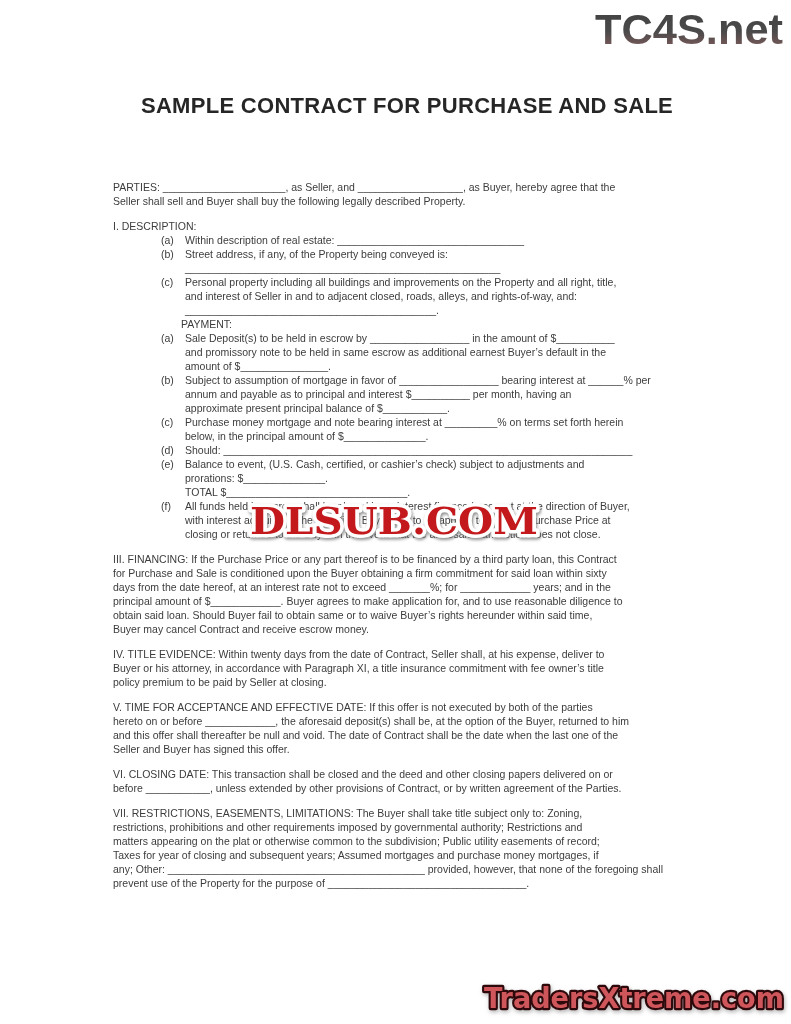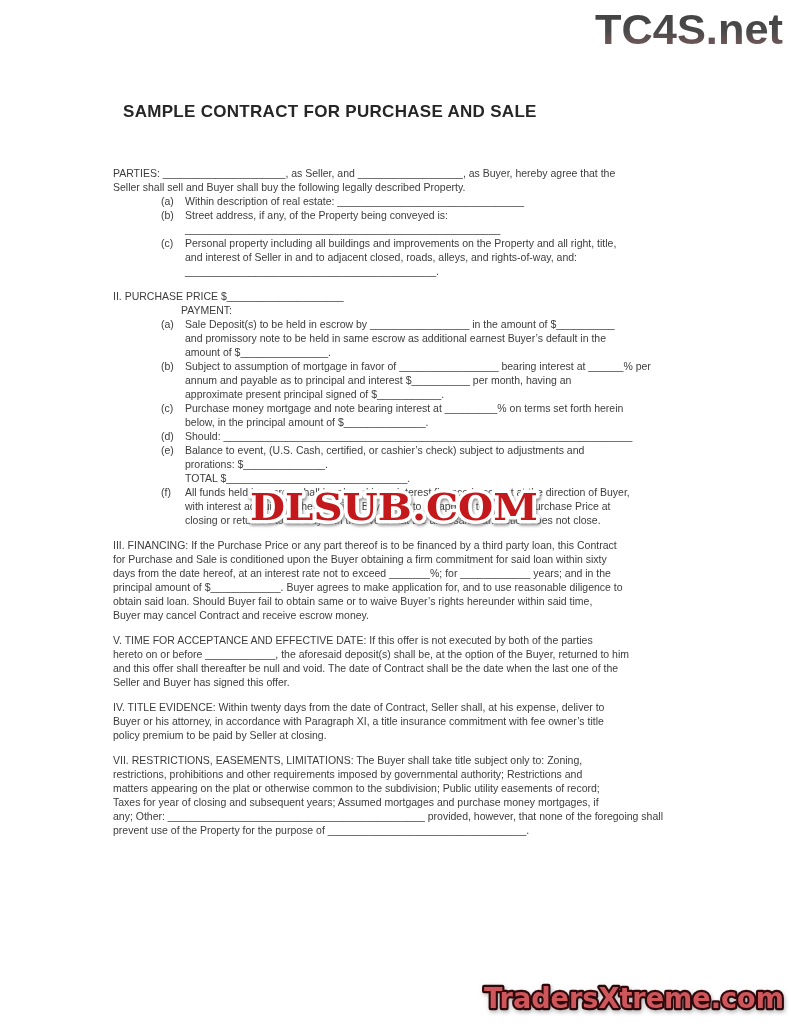--- a/index.html
+++ b/index.html
@@ -10,29 +10,30 @@
     background:#ffffff;
     font-family:"Liberation Sans", sans-serif;
     font-size:10.5px;
     line-height:14px;
     color:#3c3c3c;
     box-sizing:border-box;
     padding:92px 90px 0 113px;
     overflow:hidden;
   }
   .doc-title {
-    margin:10px;
-    font-size:17px;
+    margin:4px;
+    font-size:22px;
     font-weight:bold;
     letter-spacing:0.3px;
     color:#262626;
+    text-align:center;
     line-height:20px;
   }
   .para { margin:11px 0 0 0; white-space:pre-wrap; }
-  .intro { margin-top:44px; }
+  .intro { margin-top:64px; }
   .sec-heading { margin:11px 0 0 0; white-space:pre-wrap; }
   .sub-heading { margin:0 0 0 68px; }
   .items { margin-left:48px; }
   .item { display:flex; }
   .item-label { flex:0 0 24px; width:24px; }
   .item-text { flex:1; white-space:pre-wrap; }
   .item-f { position:relative; }
 
   .logo-wm {
     position:absolute; top:2px; right:5px;
@@ -68,52 +69,52 @@
       </linearGradient>
     </defs>
     <text x="193" y="42" text-anchor="end" font-family="'Liberation Sans', sans-serif" font-size="43" font-weight="bold" fill="url(#logograd)" textLength="188" lengthAdjust="spacingAndGlyphs">TC4S.net</text>
   </svg>
 
   <h1 class="doc-title">SAMPLE CONTRACT FOR PURCHASE AND SALE</h1>
 
   <p class="para intro">PARTIES: _____________________, as Seller, and __________________, as Buyer, hereby agree that the
 Seller shall sell and Buyer shall buy the following legally described Property.</p>
 
+  <p class="sec-heading">I. DESCRIPTION:</p>
   <div class="items">
     <div class="item">
       <span class="item-label">(a)</span>
       <span class="item-text">Within description of real estate: ________________________________</span>
     </div>
     <div class="item">
       <span class="item-label">(b)</span>
       <span class="item-text">Street address, if any, of the Property being conveyed is:
 ______________________________________________________</span>
     </div>
     <div class="item">
       <span class="item-label">(c)</span>
       <span class="item-text">Personal property including all buildings and improvements on the Property and all right, title,
 and interest of Seller in and to adjacent closed, roads, alleys, and rights-of-way, and:
 ___________________________________________.</span>
     </div>
   </div>
 
-  <p class="sec-heading">II. PURCHASE PRICE $____________________</p>
   <p class="sub-heading">PAYMENT:</p>
   <div class="items">
     <div class="item">
       <span class="item-label">(a)</span>
       <span class="item-text">Sale Deposit(s) to be held in escrow by _________________ in the amount of $__________
 and promissory note to be held in same escrow as additional earnest Buyer’s default in the
 amount of $_______________.</span>
     </div>
     <div class="item">
       <span class="item-label">(b)</span>
       <span class="item-text">Subject to assumption of mortgage in favor of _________________ bearing interest at ______% per
 annum and payable as to principal and interest $__________ per month, having an
-approximate present principal signed of $___________.</span>
+approximate present principal balance of $___________.</span>
     </div>
     <div class="item">
       <span class="item-label">(c)</span>
       <span class="item-text">Purchase money mortgage and note bearing interest at _________% on terms set forth herein
 below, in the principal amount of $______________.</span>
     </div>
     <div class="item">
       <span class="item-label">(d)</span>
       <span class="item-text">Should: ______________________________________________________________________</span>
     </div>
@@ -134,27 +135,29 @@
       </svg>
     </div>
   </div>
 
   <p class="para">III. FINANCING: If the Purchase Price or any part thereof is to be financed by a third party loan, this Contract
 for Purchase and Sale is conditioned upon the Buyer obtaining a firm commitment for said loan within sixty
 days from the date hereof, at an interest rate not to exceed _______%; for ____________ years; and in the
 principal amount of $____________. Buyer agrees to make application for, and to use reasonable diligence to
 obtain said loan. Should Buyer fail to obtain same or to waive Buyer’s rights hereunder within said time,
 Buyer may cancel Contract and receive escrow money.</p>
+  <p class="para">IV. TITLE EVIDENCE: Within twenty days from the date of Contract, Seller shall, at his expense, deliver to
+Buyer or his attorney, in accordance with Paragraph XI, a title insurance commitment with fee owner’s title
+policy premium to be paid by Seller at closing.</p>
   <p class="para">V. TIME FOR ACCEPTANCE AND EFFECTIVE DATE: If this offer is not executed by both of the parties
 hereto on or before ____________, the aforesaid deposit(s) shall be, at the option of the Buyer, returned to him
 and this offer shall thereafter be null and void. The date of Contract shall be the date when the last one of the
 Seller and Buyer has signed this offer.</p>
-  <p class="para">IV. TITLE EVIDENCE: Within twenty days from the date of Contract, Seller shall, at his expense, deliver to
-Buyer or his attorney, in accordance with Paragraph XI, a title insurance commitment with fee owner’s title
-policy premium to be paid by Seller at closing.</p>
+  <p class="para">VI. CLOSING DATE: This transaction shall be closed and the deed and other closing papers delivered on or
+before ___________, unless extended by other provisions of Contract, or by written agreement of the Parties.</p>
   <p class="para">VII. RESTRICTIONS, EASEMENTS, LIMITATIONS: The Buyer shall take title subject only to: Zoning,
 restrictions, prohibitions and other requirements imposed by governmental authority; Restrictions and
 matters appearing on the plat or otherwise common to the subdivision; Public utility easements of record;
 Taxes for year of closing and subsequent years; Assumed mortgages and purchase money mortgages, if
 any; Other: ____________________________________________ provided, however, that none of the foregoing shall
 prevent use of the Property for the purpose of __________________________________.</p>
 
   <svg class="banner-wm" viewBox="0 0 312 46">
     <text x="156" y="34" text-anchor="middle" font-family="'DejaVu Sans', sans-serif" font-size="29" font-weight="bold" stroke-width="4.5" stroke-linejoin="round" paint-order="stroke" textLength="300" lengthAdjust="spacingAndGlyphs" stroke="#2e090c" fill="#cf575c">TradersXtreme.com</text>
   </svg>

